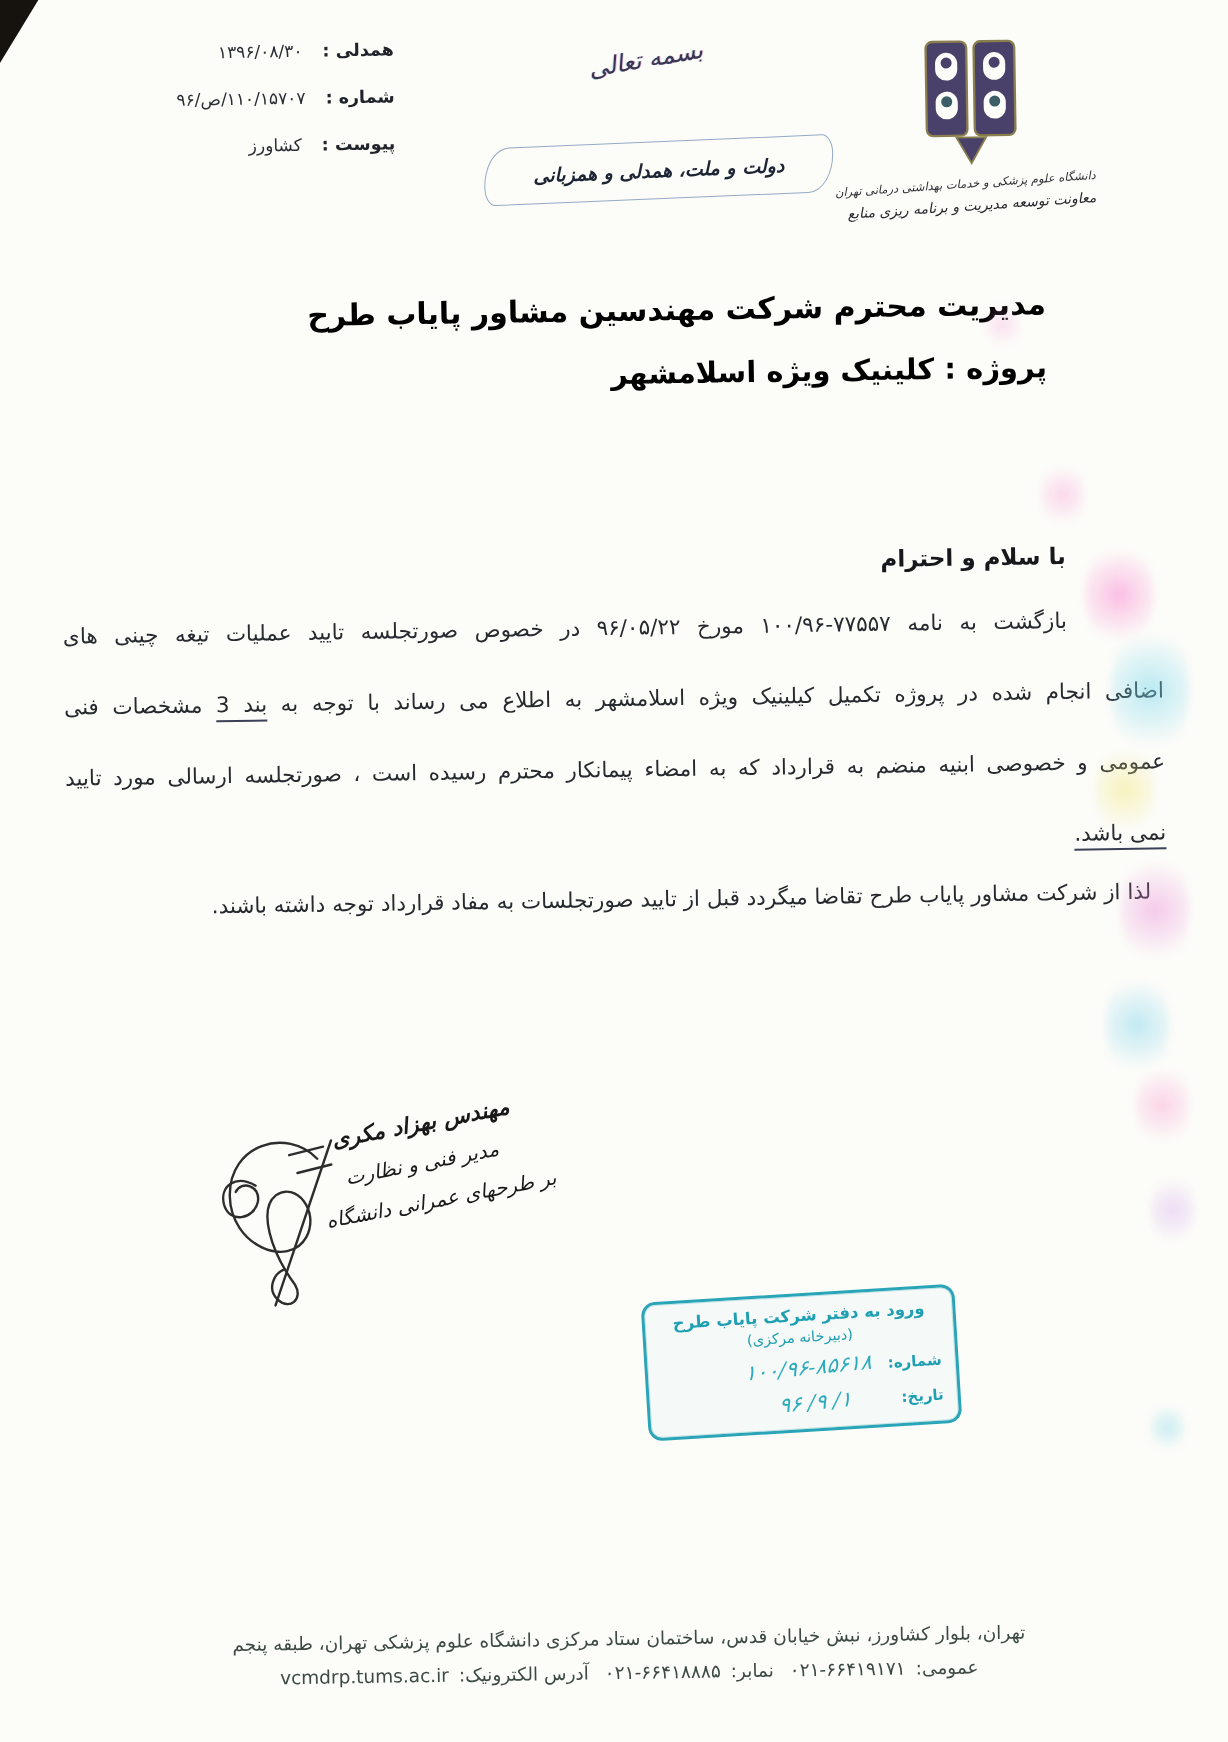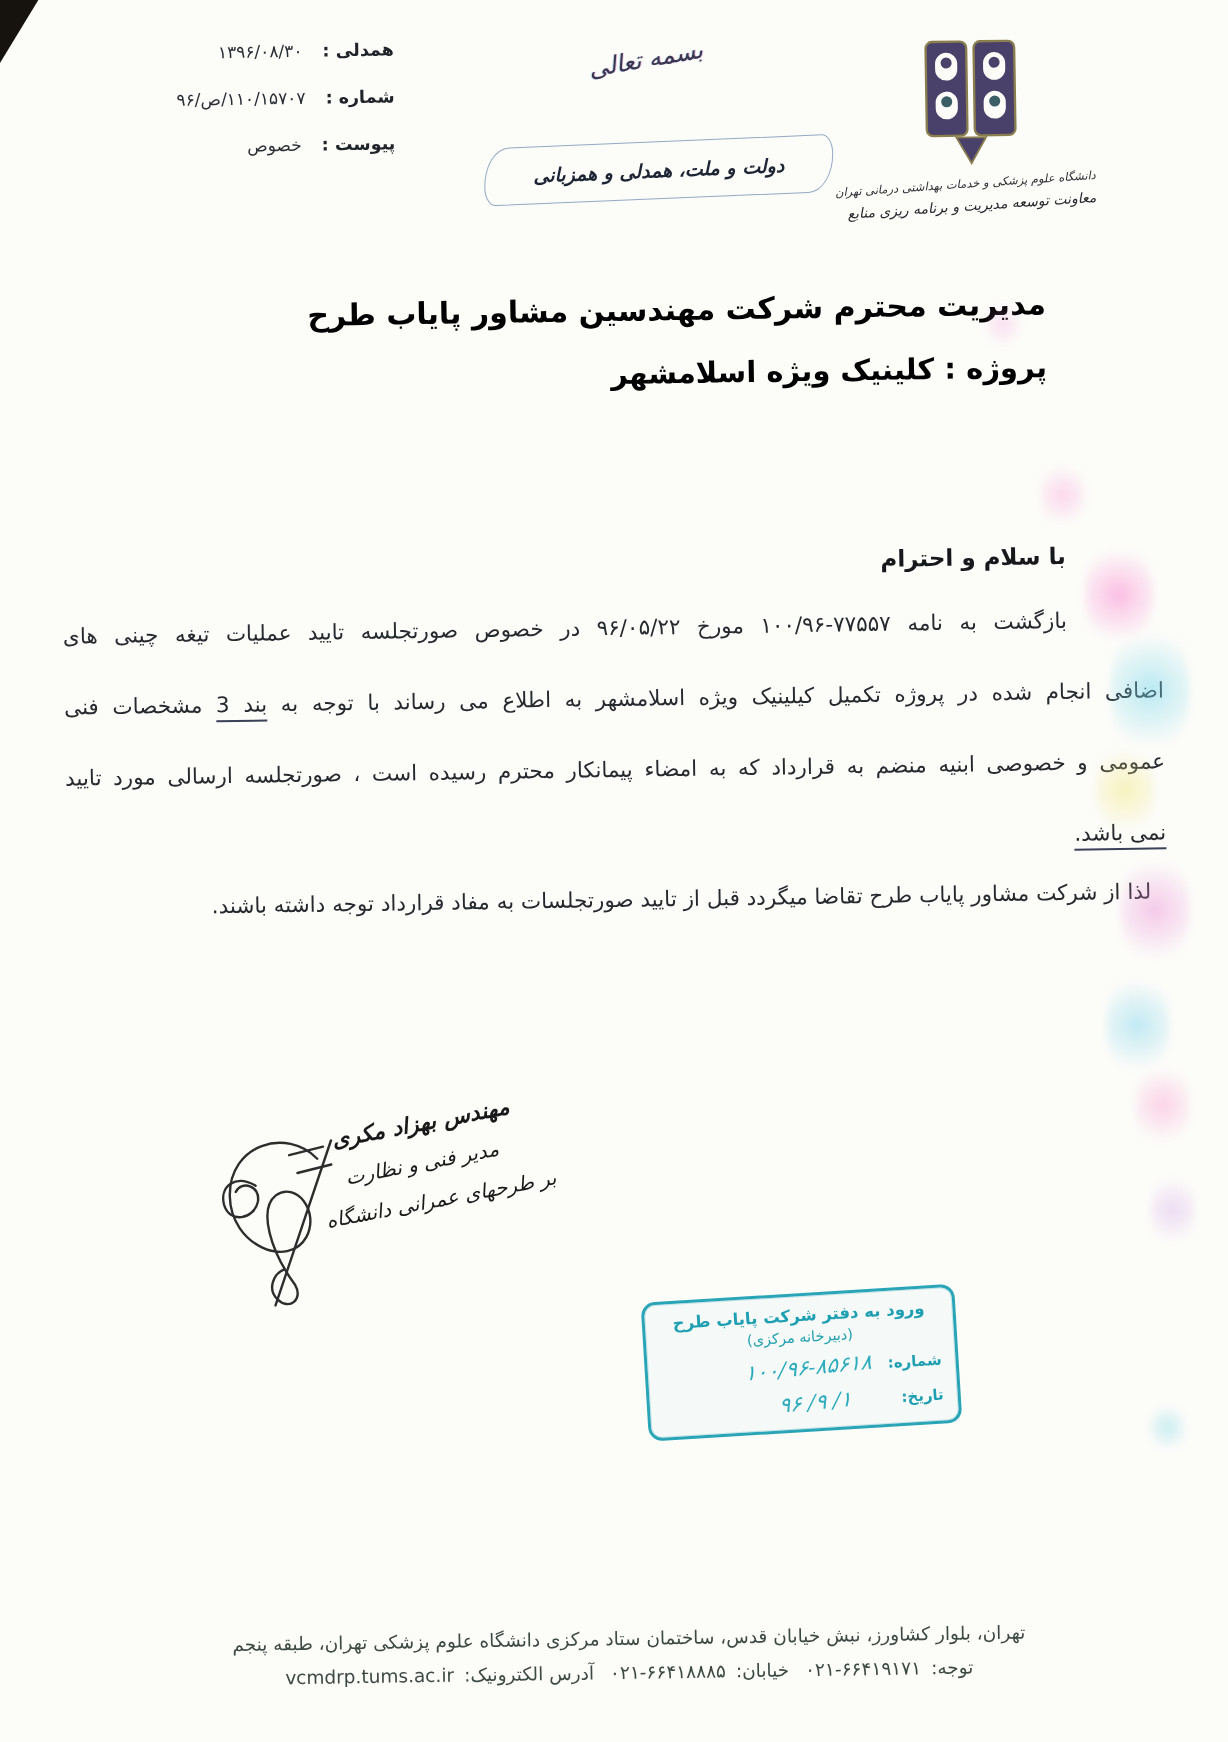--- a/index.html
+++ b/index.html
@@ -101,21 +101,21 @@
       <div class="meta-row">
         <span class="meta-label">همدلی :</span>
         <span class="meta-value">۱۳۹۶/۰۸/۳۰</span>
       </div>
       <div class="meta-row">
         <span class="meta-label">شماره :</span>
         <span class="meta-value">۱۱۰/۱۵۷۰۷/ص/۹۶</span>
       </div>
       <div class="meta-row">
         <span class="meta-label">پیوست :</span>
-        <span class="meta-value">خصوص</span>
+        <span class="meta-value">کشاورز</span>
       </div>
     </div>
 
     <div class="besmele">بسمه تعالی</div>
     <div class="banner">
       <span class="banner-text">دولت و ملت، همدلی و همزبانی</span>
     </div>
 
     <div class="logo-block">
       <span>
@@ -180,20 +180,20 @@
       </div>
       <div class="srow">
         <span class="slabel">تاریخ:</span>
         <span class="shand ltr sdate">۹۶ /۹ /۱</span>
       </div>
     </div>
 
     <div class="footer">
       <div class="f1">تهران، بلوار کشاورز، نبش خیابان قدس، ساختمان ستاد مرکزی دانشگاه علوم پزشکی تهران، طبقه پنجم</div>
       <div class="f2">
-        <span>توجه:</span><span>۶۶۴۱۹۱۷۱-۰۲۱</span>
-        <span>خیابان:</span><span>۶۶۴۱۸۸۸۵-۰۲۱</span>
+        <span>عمومی:</span><span>۶۶۴۱۹۱۷۱-۰۲۱</span>
+        <span>نمابر:</span><span>۶۶۴۱۸۸۸۵-۰۲۱</span>
         <span>آدرس الکترونیک:</span><span class="ltr">vcmdrp.tums.ac.ir</span>
       </div>
     </div>
 
   </div>
 </div>
 
 </body></html>

